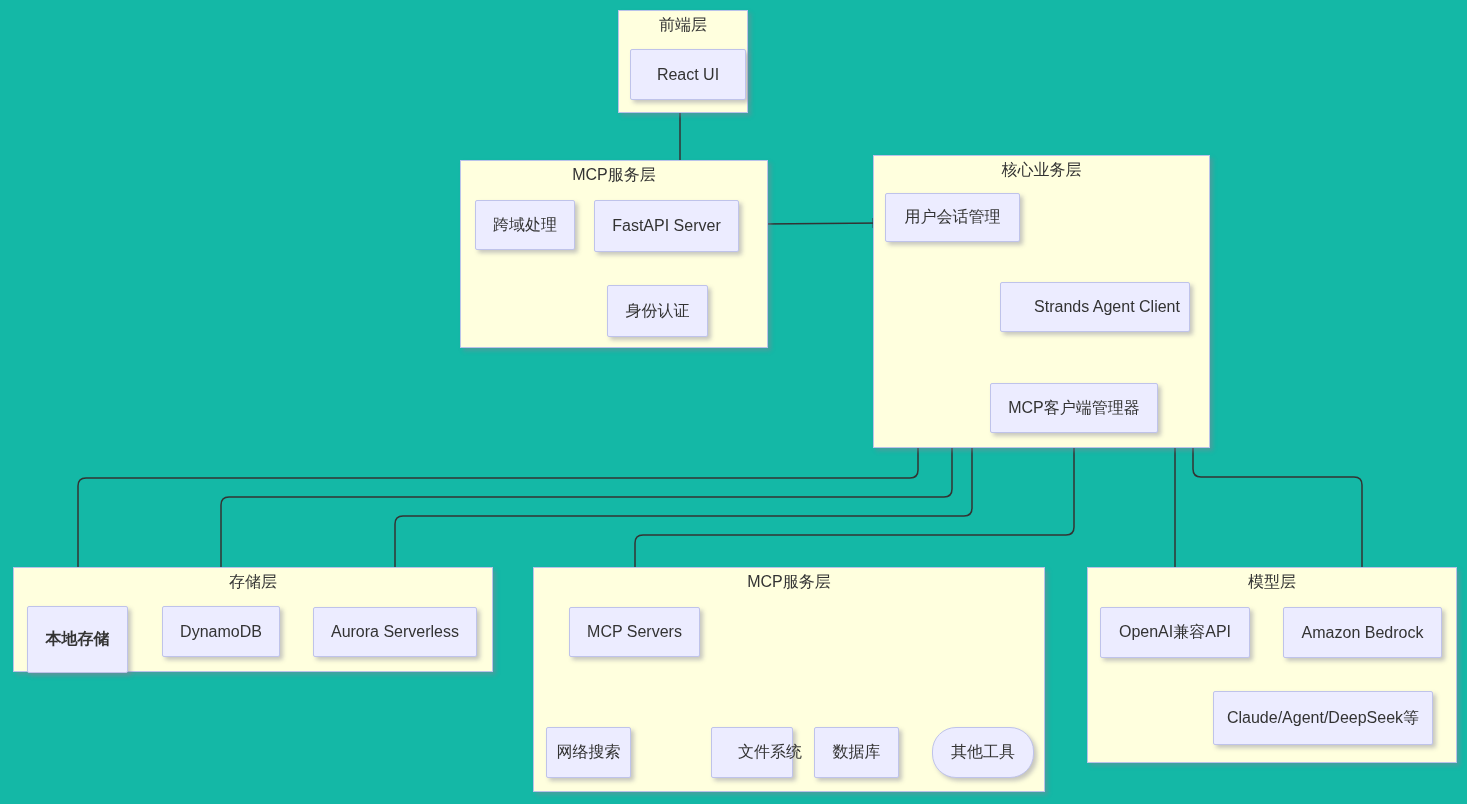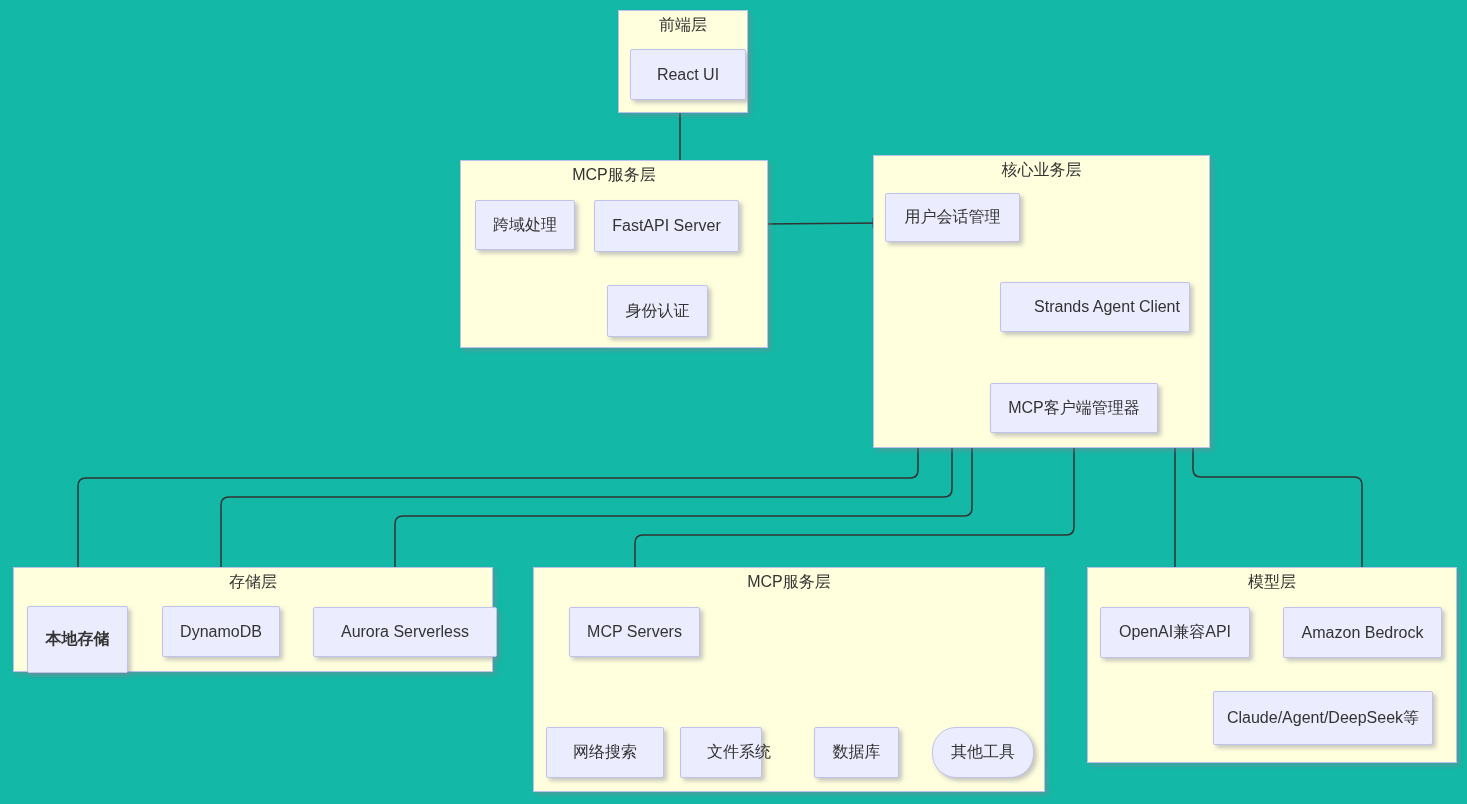--- a/index.html
+++ b/index.html
@@ -75,23 +75,23 @@
 
   <div class="node" style="left:630px;top:49px;width:116px;height:51px;">React UI</div>
   <div class="node" style="left:475px;top:200px;width:100px;height:50px;">跨域处理</div>
   <div class="node" style="left:594px;top:200px;width:145px;height:52px;">FastAPI Server</div>
   <div class="node" style="left:885px;top:193px;width:135px;height:49px;">用户会话管理</div>
   <div class="node" style="left:607px;top:285px;width:101px;height:52px;">身份认证</div>
   <div class="node" style="left:1000px;top:282px;width:190px;height:50px;padding-left:24px;">Strands Agent Client</div>
   <div class="node" style="left:990px;top:383px;width:168px;height:50px;">MCP客户端管理器</div>
   <div class="node" style="left:27px;top:606px;width:101px;height:67px;font-weight:bold;">本地存储</div>
   <div class="node" style="left:162px;top:606px;width:118px;height:51px;">DynamoDB</div>
-  <div class="node" style="left:313px;top:607px;width:184px;height:50px;">Aurora Serverless</div>
+  <div class="node" style="left:313px;top:607px;width:164px;height:50px;">Aurora Serverless</div>
   <div class="node" style="left:569px;top:607px;width:131px;height:50px;">MCP Servers</div>
-  <div class="node" style="left:546px;top:727px;width:118px;height:51px;">网络搜索</div>
-  <div class="node" style="left:680px;top:727px;width:82px;height:51px;padding-left:36px;">文件系统</div>
+  <div class="node" style="left:546px;top:727px;width:85px;height:51px;">网络搜索</div>
+  <div class="node" style="left:711px;top:727px;width:82px;height:51px;padding-left:36px;">文件系统</div>
   <div class="node" style="left:814px;top:727px;width:85px;height:51px;">数据库</div>
   <div class="node" style="left:932px;top:727px;width:102px;height:51px;border-radius:24px;">其他工具</div>
   <div class="node" style="left:1100px;top:607px;width:150px;height:51px;">OpenAI兼容API</div>
   <div class="node" style="left:1283px;top:607px;width:159px;height:51px;">Amazon Bedrock</div>
   <div class="node" style="left:1213px;top:691px;width:220px;height:54px;">Claude/Agent/DeepSeek等</div>
 
 </div>
 
 </body></html>

